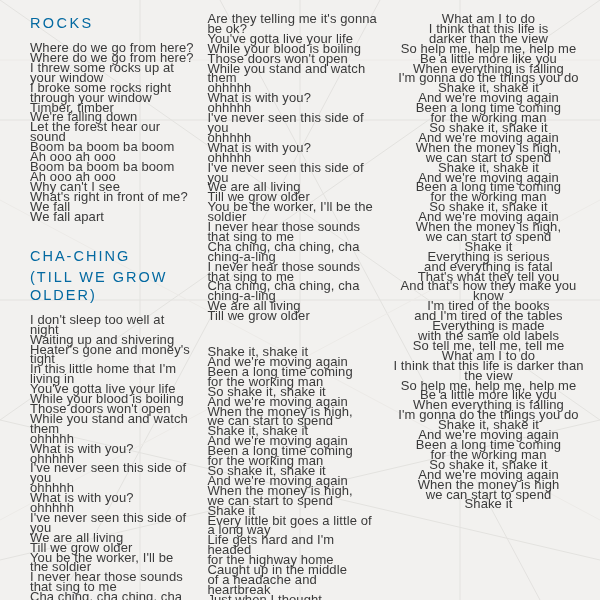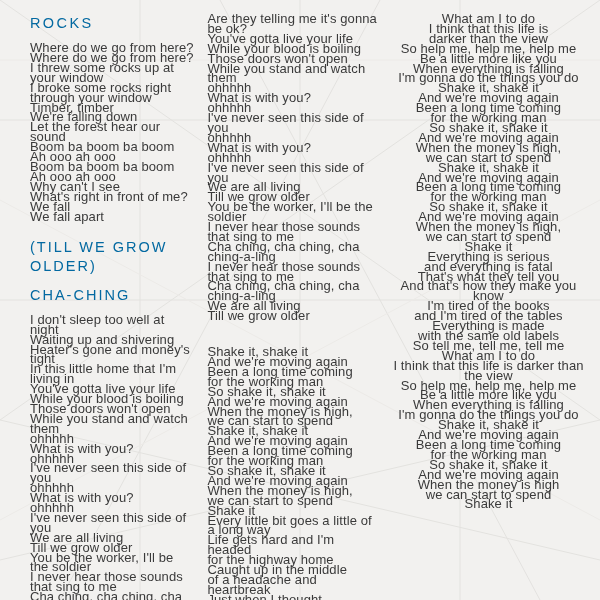--- a/index.html
+++ b/index.html
@@ -97,22 +97,22 @@
 Let the forest hear our sound
 Boom ba boom ba boom
 Ah ooo ah ooo
 Boom ba boom ba boom
 Ah ooo ah ooo
 Why can't I see
 What's right in front of me?
 We fall
 We fall apart</p>
     <div class="spacer-lg"></div>
+    <h2 class="song-title sub">CHA-CHING</h2>
     <h2 class="song-title sub" style="margin-top:-9px;">(TILL WE GROW OLDER)</h2>
-    <h2 class="song-title sub">CHA-CHING</h2>
     <p class="lyrics block">I don't sleep too well at night
 Waiting up and shivering
 Heater's gone and money's tight
 In this little home that I'm living in
 You've gotta live your life
 While your blood is boiling
 Those doors won't open
 While you stand and watch them
 ohhhhh
 What is with you?

